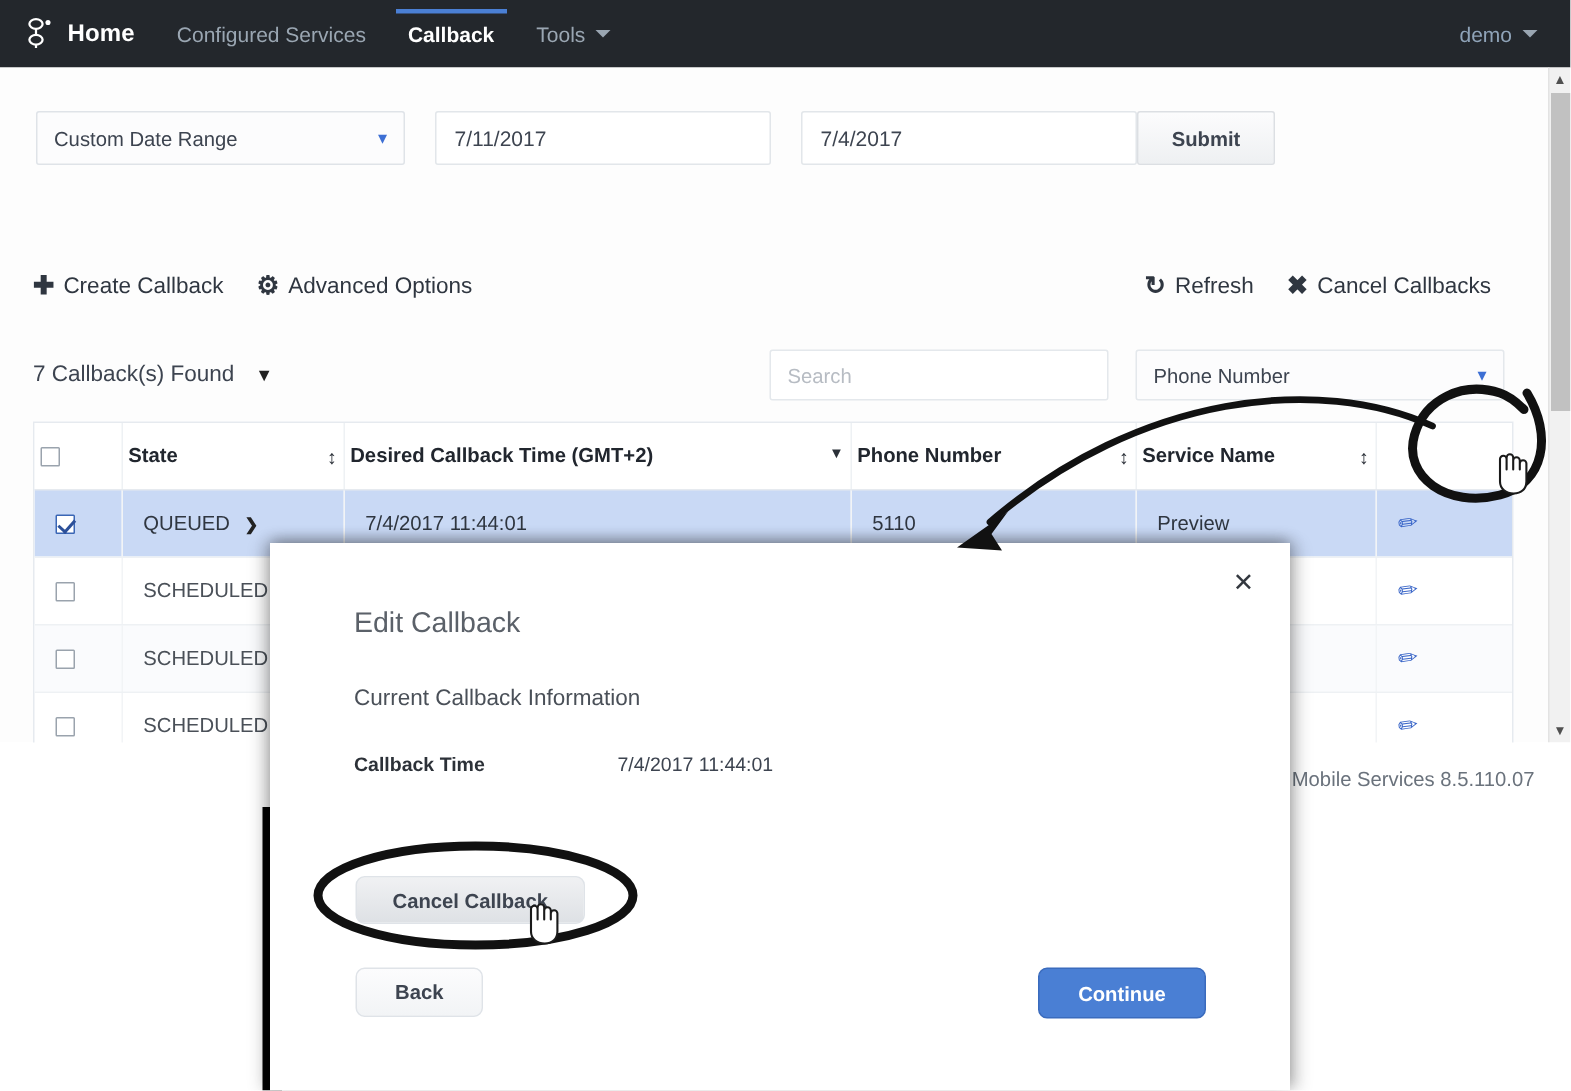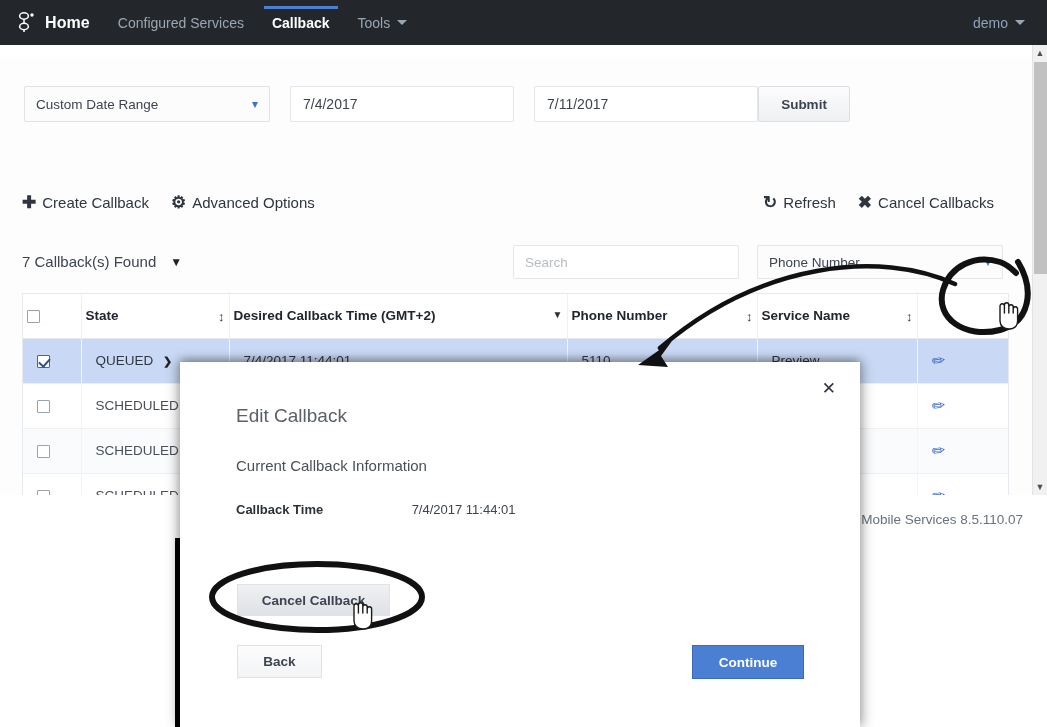--- a/index.html
+++ b/index.html
@@ -30,21 +30,21 @@
     content:""; position:absolute; top:0; left:-8px; right:-8px; height:3px; background:#4a7fd4;
   }
   .caret-down {
     display:inline-block; width:0;height:0;margin-left:7px;
     border-left:5px solid transparent; border-right:5px solid transparent;
     border-top:5px solid #9aa6b2;
   }
   .nav-right { margin-left:auto; margin-right:22px; color:#8fa3b8; font-size:14px; display:flex; align-items:center; cursor:pointer;}
 
   
-  .page { position:absolute; left:0; top:57px; width:1032px; height:450px; background:#fdfdfd; }
+  .page { position:absolute; left:0; top:45px; width:1032px; height:450px; background:#fdfdfd; }
 
   .filter-row { position:absolute; left:24px; top:29px; display:flex; align-items:center; }
   .select-box {
     width:246px; height:36px; border:1px solid #dfe3e8; background:#fcfcfd; border-radius:2px;
     display:flex; align-items:center; padding:0 11px; font-size:13.5px; color:#3d4450; cursor:pointer;
     position:relative;
   }
   .select-box .chev {
     margin-left:auto; color:#3d6fd4; font-size:12px;
   }
@@ -141,21 +141,21 @@
   }
   .modal-title { position:absolute; left:56px; top:43px; font-size:19px; color:#5b6169; }
   .modal-sub { position:absolute; left:56px; top:95px; font-size:15px; color:#4a5058; }
   .info-row { position:absolute; left:56px; font-size:13px; }
   .info-label { font-weight:bold; color:#2c3138; display:inline-block; width:172px; }
   .info-value { color:#3d4450; }
   #info0 { top:140px; }
   #info1 { top:175px; }
 
   .mbtn {
-    position:absolute; border:1px solid #dfe3e8; border-radius:0; font-size:13.5px; font-weight:bold;
+    position:absolute; border:1px solid #dfe3e8; border-radius:6px; font-size:13.5px; font-weight:bold;
     cursor:pointer; font-family:"Liberation Sans",sans-serif;
   }
   .btn-cancel-cb { left:57px; top:222px; width:153px; height:32px; background:linear-gradient(#f0f1f3,#dee1e5); color:#3d4450; }
   .btn-back { left:57px; top:283px; width:85px; height:33px; background:linear-gradient(#fcfcfd,#f2f4f6); color:#3d4450; }
   .btn-continue {
     left:512px; top:283px; width:112px; height:34px; background:#4a7fd4; border-color:#3a6bbd; color:#fff;
   }
 
   
   .anno { position:absolute; z-index:60; pointer-events:none; }
@@ -195,22 +195,22 @@
     </div>
   </div>
 
   <div class="page">
 
     <div class="filter-row">
       <div class="select-box">
         <span>Custom Date Range</span>
         <span class="chev">▾</span>
       </div>
+      <input class="date-input" value="7/11/2017" style="">
       <input class="date-input" value="7/4/2017" style="">
-      <input class="date-input" value="7/11/2017" style="">
       <button class="submit-btn">Submit</button>
     </div>
 
     <div class="action-row">
       <div class="action-link">
         <span class="glyph">✚</span>
         <span>Create Callback</span>
       </div>
       <div class="action-link">
         <span class="glyph">⚙</span>

